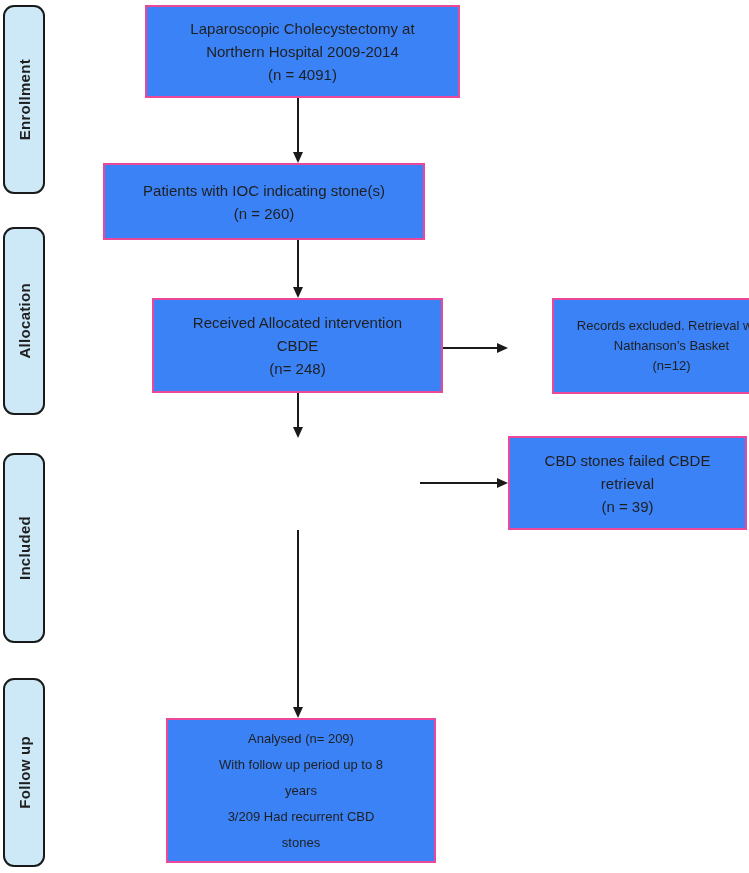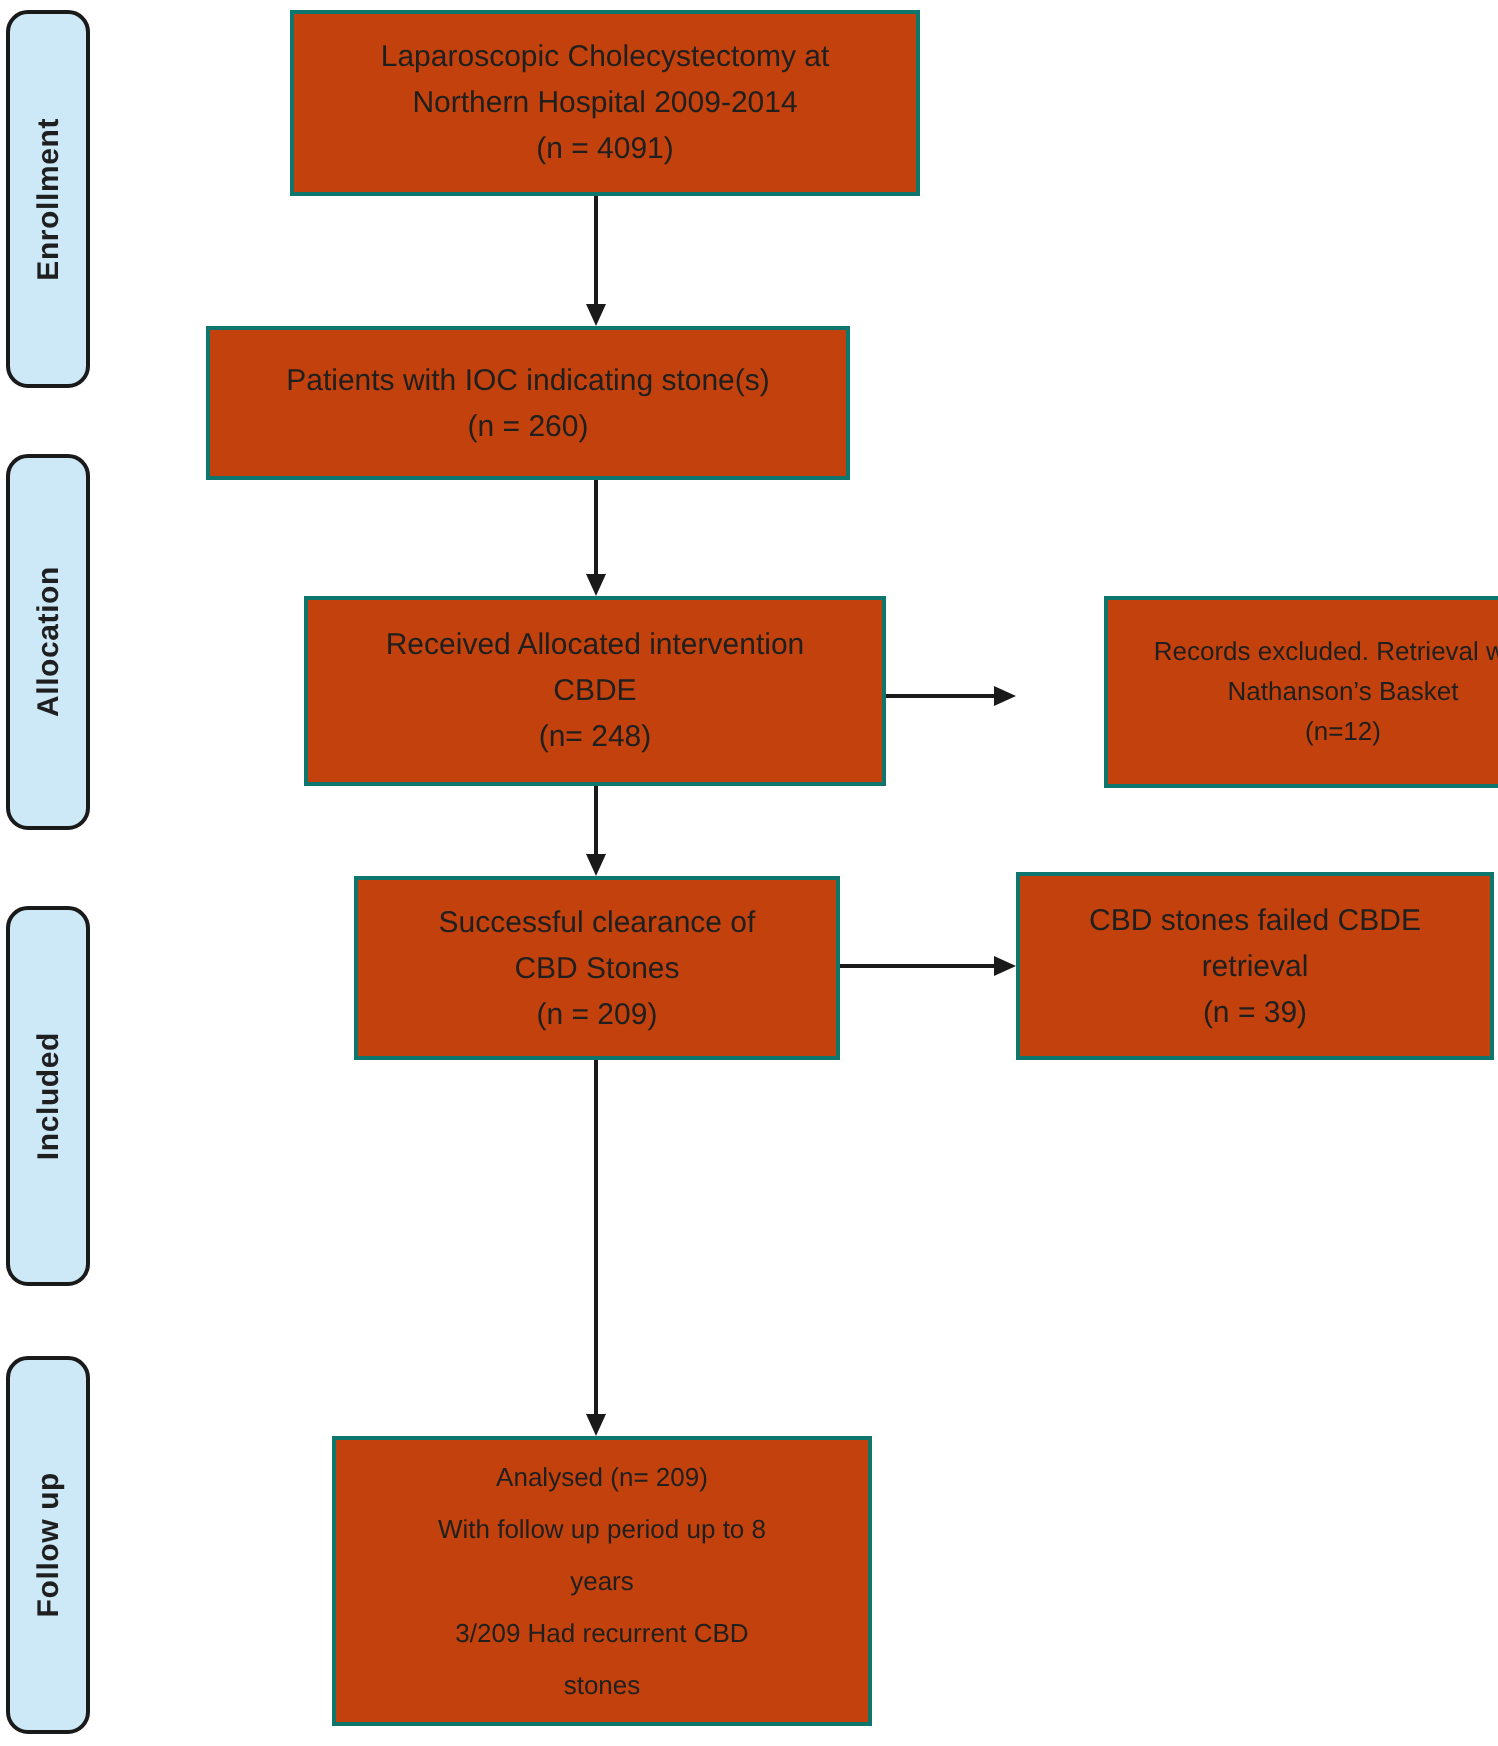--- a/index.html
+++ b/index.html
@@ -33,22 +33,22 @@
     writing-mode: vertical-rl;
     transform: rotate(180deg);
     font-weight: bold;
     font-size: 15px;
     letter-spacing: 0.3px;
     white-space: nowrap;
   }
   
   .fbox {
     position: absolute;
-    border: 2px solid #0f766e;
-    background: #c2410c;
+    border: 2px solid #ec4899;
+    background: #3b82f6;
     box-sizing: border-box;
     display: flex;
     align-items: center;
     justify-content: center;
     text-align: center;
   }
   .fbox .btext {
     white-space: pre-line;
     font-size: 15px;
     line-height: 23px;
@@ -104,25 +104,20 @@
 CBDE
 (n= 248)</div>
   </div>
 
   <div class="fbox small" style="left:508px;top:298px;width:239px;height:96px;margin-left:44px;">
     <div class="btext">Records excluded. Retrieval with
 Nathanson’s Basket
 (n=12)</div>
   </div>
 
-  <div class="fbox" style="left:177px;top:438px;width:243px;height:92px;">
-    <div class="btext">Successful clearance of
-CBD Stones
-(n = 209)</div>
-  </div>
 
   <div class="fbox" style="left:508px;top:436px;width:239px;height:94px;">
     <div class="btext">CBD stones failed CBDE
 retrieval
 (n = 39)</div>
   </div>
 
   <div class="fbox tall" style="left:166px;top:718px;width:270px;height:145px;">
     <div class="btext">Analysed (n= 209)
 With follow up period up to 8

